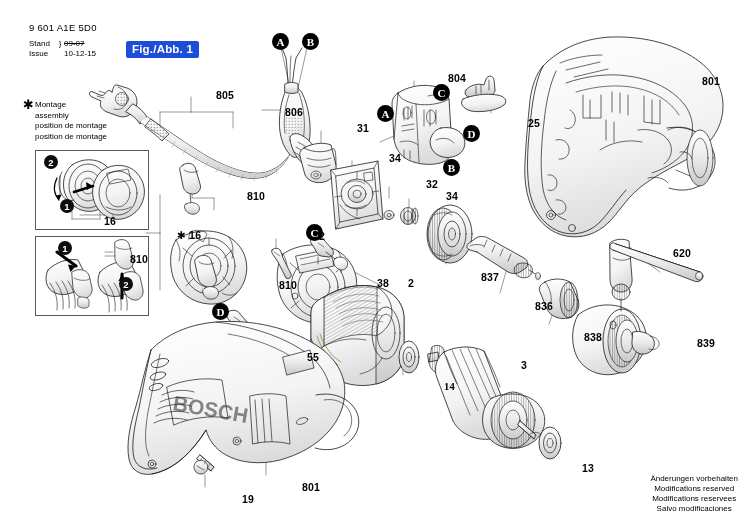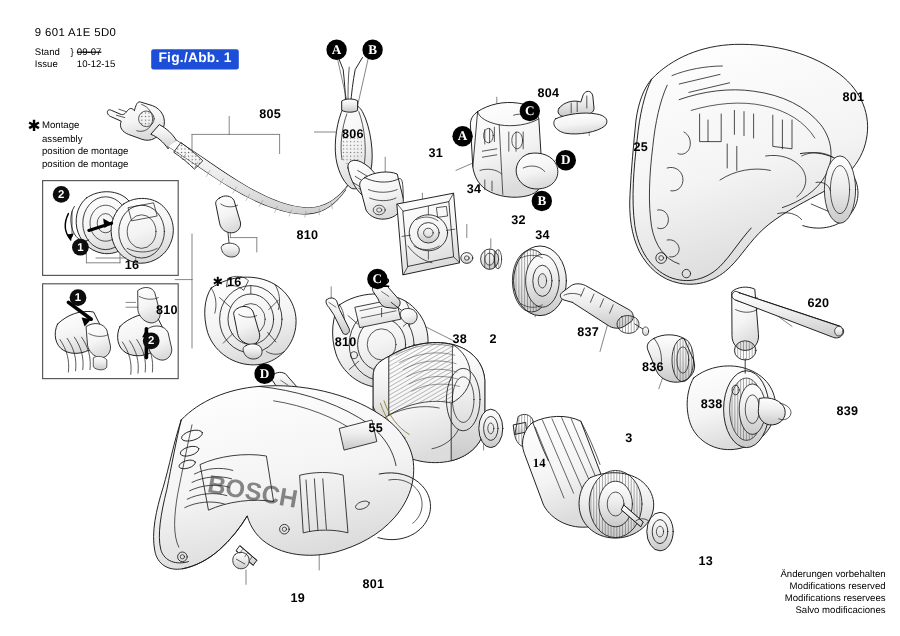--- a/index.html
+++ b/index.html
@@ -31,21 +31,21 @@
     font-size:11px;font-weight:bold;display:flex;align-items:center;justify-content:center;
     font-family:"Liberation Serif","DejaVu Serif",serif;
   }
   .cnum{
     position:absolute;width:14px;height:14px;border-radius:50%;background:#0d0d0d;color:#fff;
     font-size:9.5px;font-weight:bold;display:flex;align-items:center;justify-content:center;
   }
   
   .inset{position:absolute;border:1px solid #5a5a5a;background:transparent;}
   
-  .footer{position:absolute;right:12px;bottom:16px;font-size:8px;line-height:10px;text-align:right;}
+  .footer{position:absolute;right:12px;bottom:16px;font-size:8px;line-height:10px;text-align:center;}
 </style>
 </head>
 <body>
 
 <div id="page">
 
   <svg class="svgwrap" viewBox="0 0 750 530">
     <defs>
       <linearGradient id="gMetal" x1="0" y1="0" x2="0" y2="1">
         <stop offset="0%" stop-color="#ffffff"></stop>

